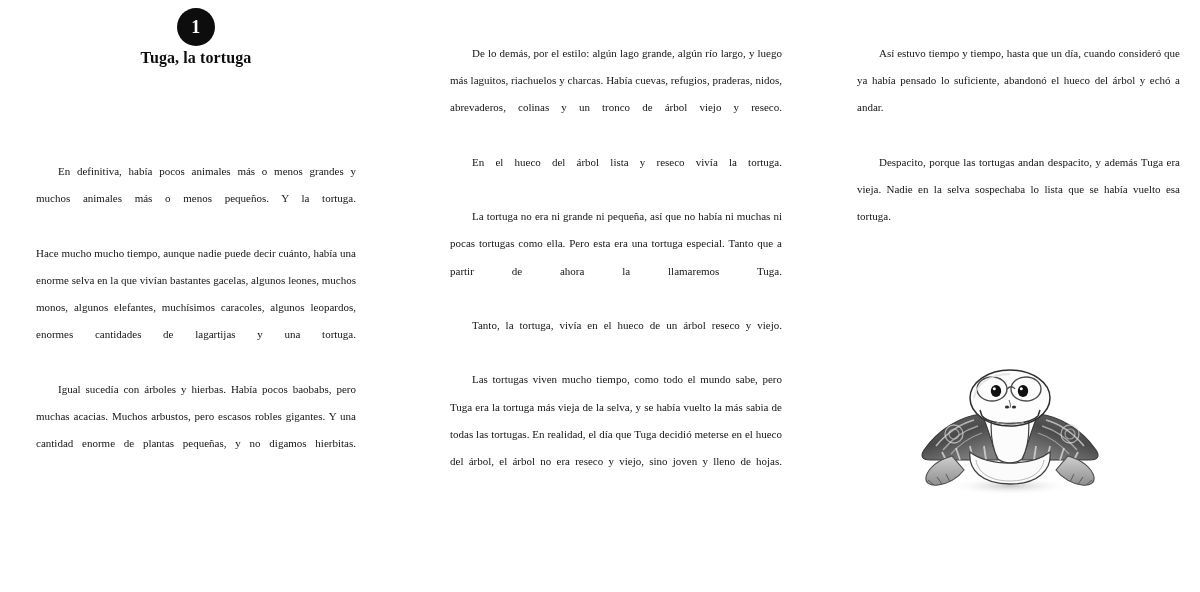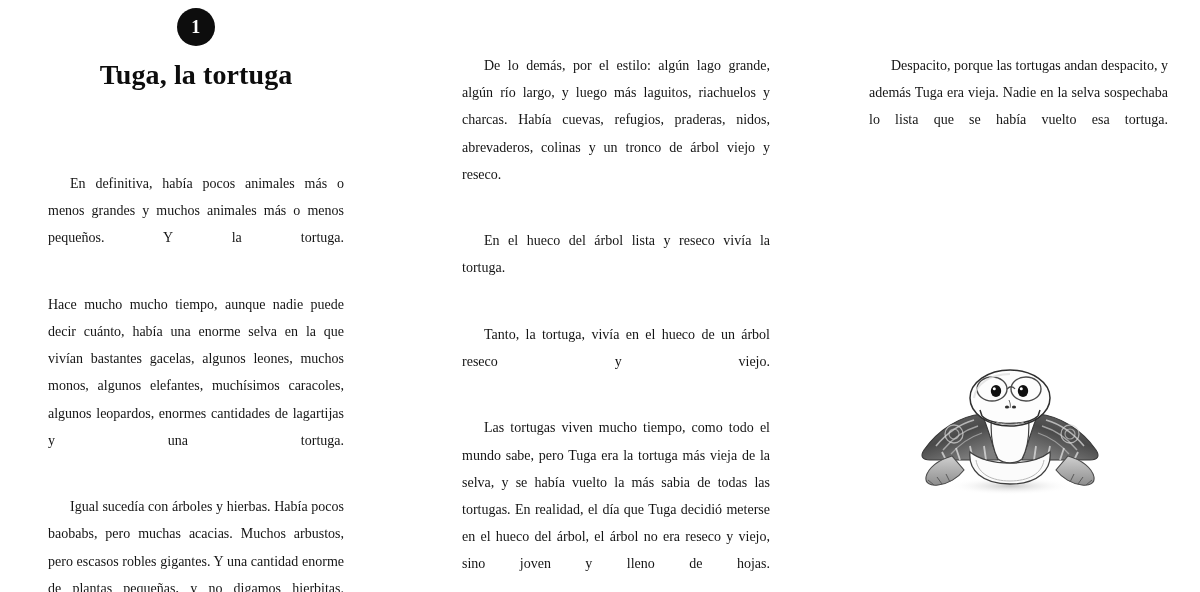--- a/index.html
+++ b/index.html
@@ -50,42 +50,42 @@
     display: inline-flex;
     align-items: center;
     justify-content: center;
     font-family: "Liberation Serif", "DejaVu Serif", serif;
     font-size: 18px;
     font-weight: 700;
     line-height: 1;
     letter-spacing: 0.5px;
   }
   .chapter-title {
-    margin-top: 14px;
-    font-size: 28px;
+    margin-top: 3px;
+    font-size: 16px;
     font-weight: 700;
     letter-spacing: 0.1px;
     color: #0d0d0d;
     line-height: 1.1;
     white-space: nowrap;
   }
 
   
   .body-text {
     position: absolute;
     left: 0;
     width: 100%;
   }
   .col-1 .body-text { top: 158px; }
   .col-2 .body-text { top: 40px; }
   .col-3 .body-text { top: 40px; }
 
   p.para {
-    margin: 12px;
-    font-size: 14px;
+    margin: 0;
+    font-size: 11px;
     line-height: 27.2px;
     text-align: justify;
     text-justify: inter-word;
     hyphens: manual;
     text-indent: 22px;
     color: #141414;
   }
   p.para.first {
     text-indent: 0;
   }
@@ -127,27 +127,29 @@
       <p class="para">En definitiva, había pocos animales más o menos grandes y muchos animales más o menos pequeños. Y la tortuga.</p>
       <p class="para first">Hace mucho mucho tiempo, aunque nadie puede decir cuánto, había una enorme selva en la que vivían bastantes gacelas, algunos leones, muchos monos, algunos elefantes, muchísimos caracoles, algunos leopardos, enormes cantidades de lagartijas y una tortuga.</p>
       <p class="para">Igual sucedía con árboles y hierbas. Había pocos baobabs, pero muchas acacias. Muchos arbustos, pero escasos robles gigantes. Y una cantidad enorme de plantas pequeñas, y no digamos hierbitas.</p>
     </div>
   </div>
 
   <div class="column col-2">
     <div class="body-text">
       <p class="para">De lo demás, por el estilo: algún lago grande, algún río largo, y luego más laguitos, riachuelos y charcas. Había cuevas, refugios, praderas, nidos, abrevaderos, colinas y un tronco de árbol viejo y reseco.</p>
       <p class="para">En el hueco del árbol lista y reseco vivía la tortuga.</p>
+      <p class="para">La tortuga no era ni grande ni pequeña, así que no había ni muchas ni pocas tortugas como ella. Pero esta era una tortuga especial. Tanto que a partir de ahora la llamaremos Tuga.</p>
       <p class="para">Tanto, la tortuga, vivía en el hueco de un árbol reseco y viejo.</p>
       <p class="para">Las tortugas viven mucho tiempo, como todo el mundo sabe, pero Tuga era la tortuga más vieja de la selva, y se había vuelto la más sabia de todas las tortugas. En realidad, el día que Tuga decidió meterse en el hueco del árbol, el árbol no era reseco y viejo, sino joven y lleno de hojas.</p>
     </div>
   </div>
 
   <div class="column col-3">
     <div class="body-text">
+      <p class="para">Así estuvo tiempo y tiempo, hasta que un día, cuando consideró que ya había pensado lo suficiente, abandonó el hueco del árbol y echó a andar.</p>
       <p class="para">Despacito, porque las tortugas andan despacito, y además Tuga era vieja. Nadie en la selva sospechaba lo lista que se había vuelto esa tortuga.</p>
 
       <div class="illustration">
         <svg viewBox="0 0 196 137" xmlns="http://www.w3.org/2000/svg">
           <defs>
             <linearGradient id="shellL" x1="0" y1="0" x2="0.6" y2="1">
               <stop offset="0%" stop-color="#6e6e6e"></stop>
               <stop offset="55%" stop-color="#4a4a4a"></stop>
               <stop offset="100%" stop-color="#7e7e7e"></stop>
             </linearGradient>

